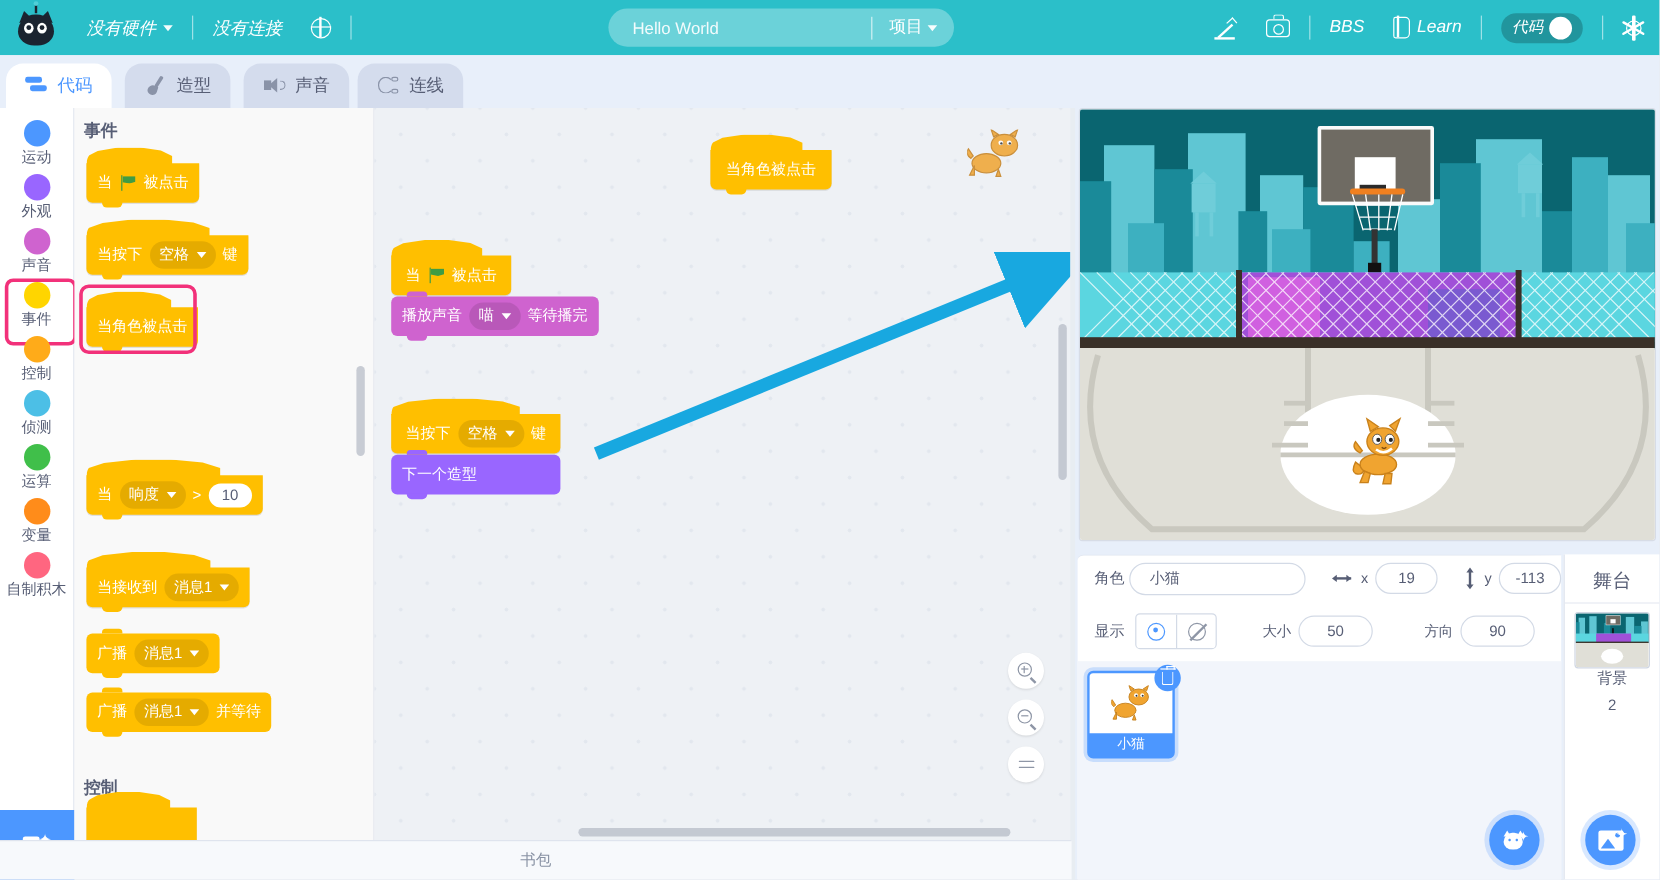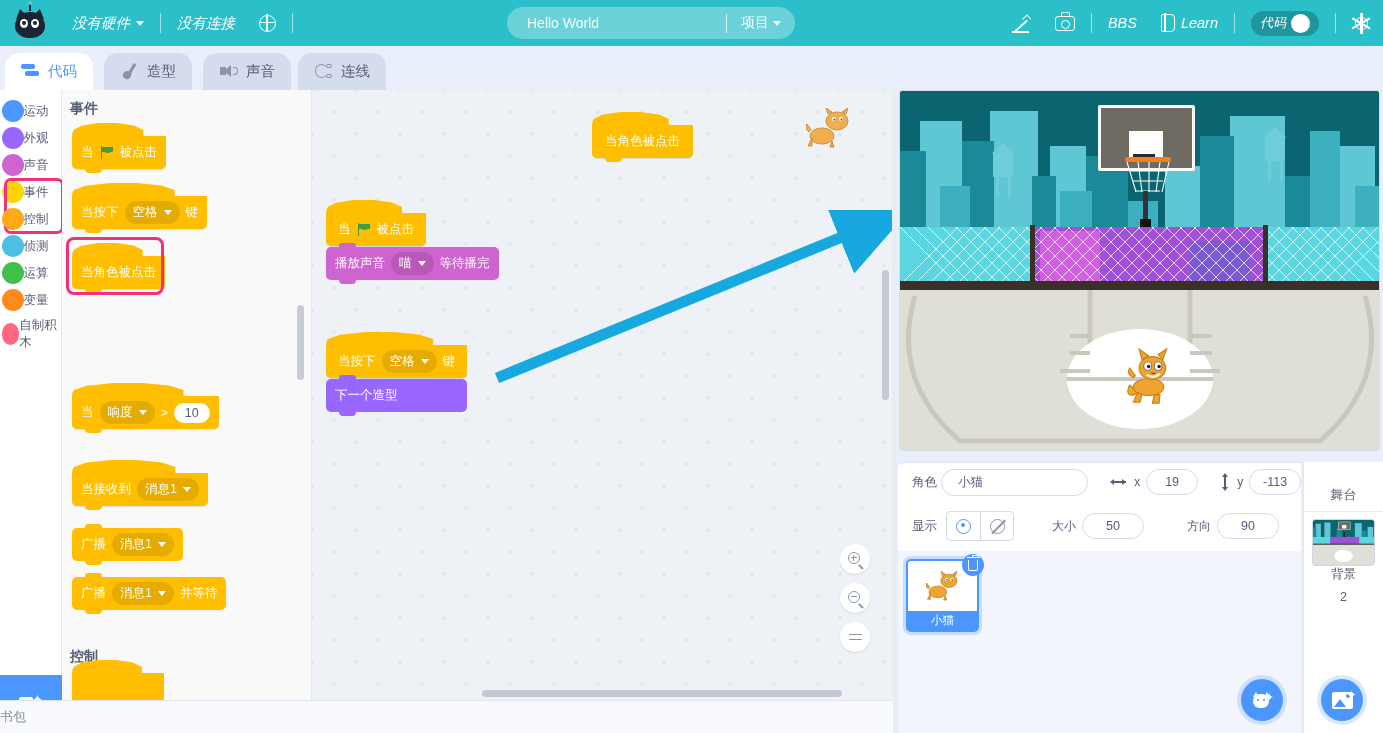--- a/index.html
+++ b/index.html
@@ -147,21 +147,21 @@
   .ic-fullscreen i:nth-child(2){right:0;top:0;border-left:none;border-bottom:none;}
   .ic-fullscreen i:nth-child(3){left:0;bottom:0;border-right:none;border-top:none;}
   .ic-fullscreen i:nth-child(4){right:0;bottom:0;border-left:none;border-top:none;}
 
   
   .rail {
     position: absolute; left: 0; top: 90px; width: 62px; height: 610px;
     background: #fff; border-right: 1px solid #e2e6ef;
     display: flex; flex-direction: column; align-items: center; padding-top: 7px;
   }
-  .cat { width: 58px; padding: 3px 0 2px; display:flex;align-items:center; cursor:pointer; position: relative;}
+  .cat { width: 58px; padding: 3px 0 2px; display:flex;flex-direction:column;align-items:center; cursor:pointer; position: relative;}
   .cat .dot { width: 22px; height: 22px; border-radius: 50%; }
   .cat .lab { font-size: 12.5px; color: #575e75; margin-top: 1px; }
   .cat.sel { }
   .cat.sel:after {
     content:""; position:absolute; left: 2px; top: 0px; width: 54px; height: 50px;
     border: 3.5px solid #f2317a; border-radius: 7px; pointer-events: none;
   }
   .ext-btn {
     position: absolute; left: 0; bottom: 0; width: 62px; height: 58px; background: #4c97ff;
     display:flex;align-items:center;justify-content:center; cursor:pointer;
@@ -301,42 +301,42 @@
     background: #4c97ff; display:flex;align-items:center;justify-content:center; cursor:pointer;
   }
   .ic-trash{position:relative;width:10px;height:11px;border:1.4px solid #fff;border-top:none;border-radius:0 0 2px 2px;}
   .ic-trash:before{content:"";position:absolute;left:-2.4px;top:-3px;width:13px;height:1.4px;background:#fff;}
   .ic-trash:after{content:"";position:absolute;left:3px;top:-5px;width:5px;height:2px;border:1.2px solid #fff;border-bottom:none;}
 
   .stagepane {
     position: absolute; left: 1303px; top: 462px; width: 80px; height: 271px;
     background: #fff; border-left: 1px solid #dfe4ee; text-align: center;
   }
-  .stagepane .sp-title { font-size: 13px; color: #575e75; padding: 24px 0 7px; border-bottom: 1px solid #e6eaf2; }
+  .stagepane .sp-title { font-size: 16px; color: #575e75; padding: 12px 0 7px; border-bottom: 1px solid #e6eaf2; }
   .sp-thumb { width: 63px; height: 47px; margin: 7px auto 0; border: 1px solid #cfd6e2; border-radius: 3px; overflow: hidden; }
   .sp-sub { font-size: 12.5px; color: #575e75; }
   .sp-cnt { font-size: 12.5px; color: #575e75; margin-top: 7px; }
 
   .fab { position: absolute; width: 42px; height: 42px; border-radius: 50%; background: #4c97ff;
      display:flex;align-items:center;justify-content:center; cursor:pointer; box-shadow: 0 0 0 4px rgba(76,151,255,.22);}
   .ic-cat-add{position:relative;width:20px;height:17px;}
   .ic-cat-add .h{position:absolute;left:1px;top:2px;width:16px;height:14px;background:#fff;border-radius:45% 45% 48% 48%/55% 55% 45% 45%;}
   .ic-cat-add .el,.ic-cat-add .er{position:absolute;top:0;width:0;height:0;border-left:3.5px solid transparent;border-right:3.5px solid transparent;border-bottom:5px solid #fff;}
   .ic-cat-add .el{left:1px;} .ic-cat-add .er{right:2px;}
   .ic-cat-add .ey{position:absolute;top:7px;width:2px;height:2.6px;background:#4c97ff;border-radius:50%;}
   .ic-cat-add .ey.l{left:5px;} .ic-cat-add .ey.r{left:11px;}
   .ic-cat-add .st{position:absolute;right:-2px;top:-1px;color:#fff;font-size:11px;}
   .ic-pic-add{position:relative;width:21px;height:17px;background:#fff;border-radius:2px;}
   .ic-pic-add .mt{position:absolute;left:2px;bottom:2px;width:0;height:0;border-left:6px solid transparent;border-right:6px solid transparent;border-bottom:8px solid #4c97ff;}
   .ic-pic-add .sun{position:absolute;right:3px;top:2.5px;width:4px;height:4px;background:#4c97ff;border-radius:50%;}
   .ic-pic-add .st{position:absolute;right:-4px;top:-4px;color:#fff;font-size:12px;}
 
   .backpack {
     position: absolute; left: 0; bottom: 0; width: 893px; height: 33px; background: #f7f9fc;
-    border-top: 1px solid #dfe4ee; display:flex;align-items:center;justify-content:flex-start;
+    border-top: 1px solid #dfe4ee; display:flex;align-items:center;justify-content:center;
     font-size: 13px; color: #8992a4; cursor: pointer;
   }
 </style>
 </head>
 <body>
 
 <div class="app">
 
   <div class="menubar">
     <div class="logo-wrap">

